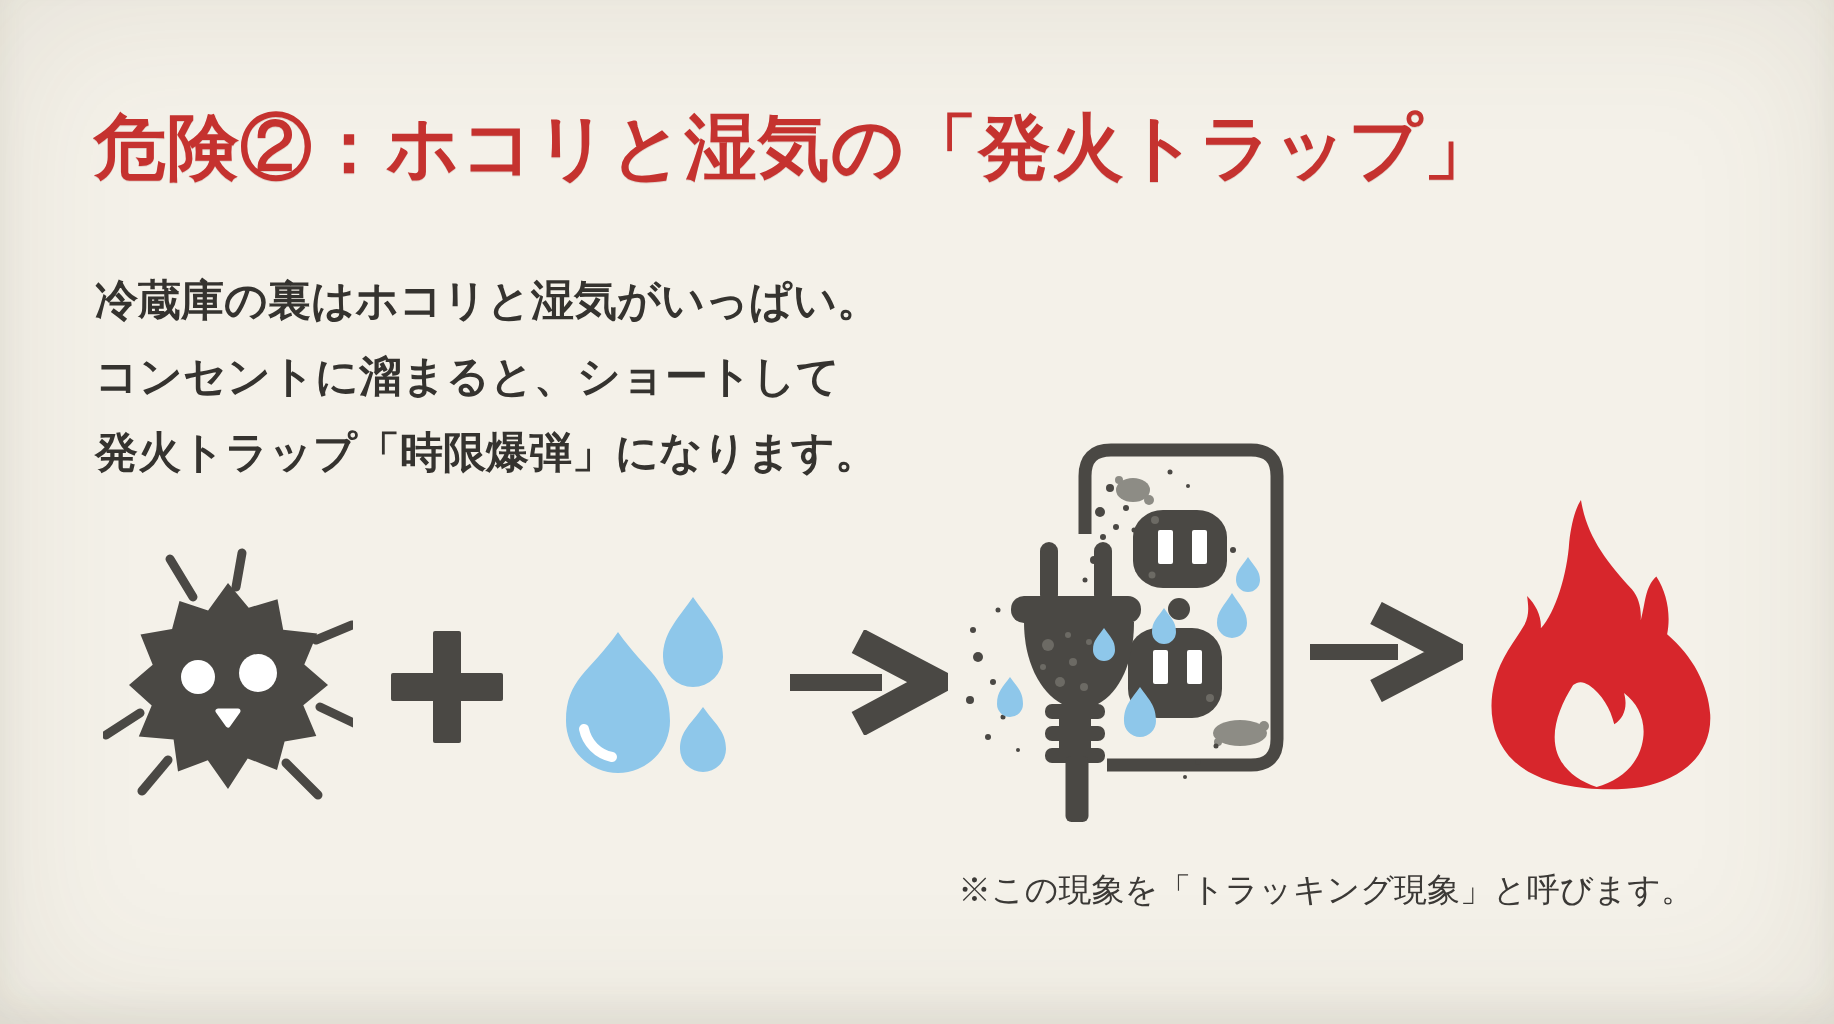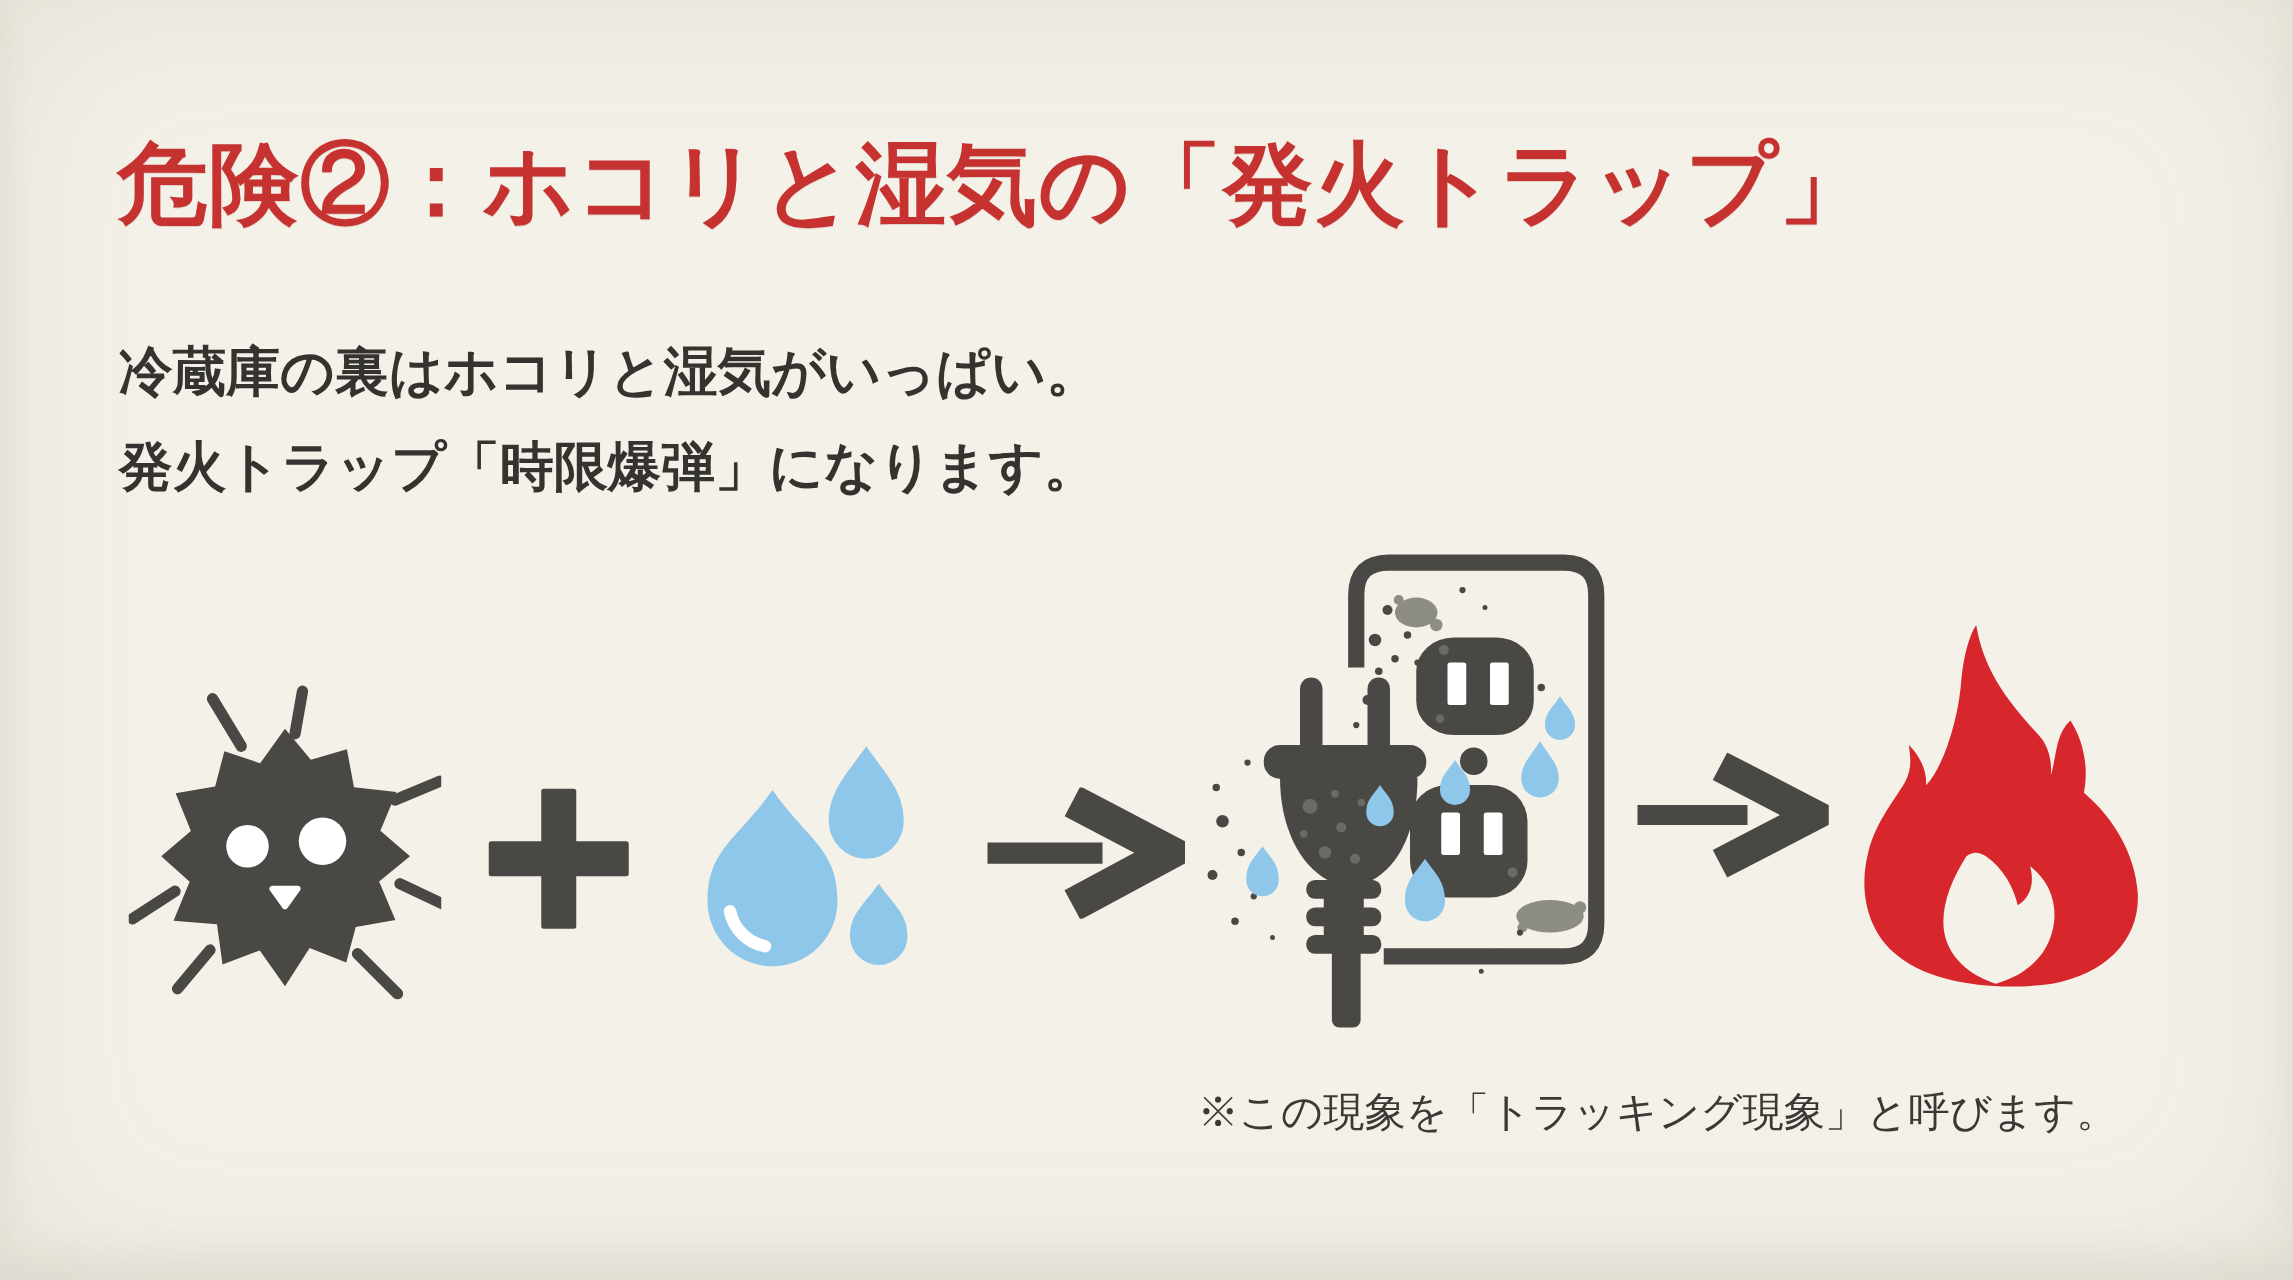--- a/index.html
+++ b/index.html
@@ -12,21 +12,21 @@
     --speck-gray:#8d8c85;
     --dome-dot:#6c6a64;
     --footnote-gray:#3b3936;
   }
   html,body{margin:0;padding:0;background:#ddd;}
   .canvas{
     position:relative;
     width:1834px;height:1024px;
     background:var(--bg);
     overflow:hidden;
-    font-family:Liberation Mono, monospace;
+    font-family:Liberation Serif, serif;
     box-shadow:inset 0 0 150px rgba(95,85,60,.10), inset 0 -18px 30px rgba(95,85,60,.08);
   }
   .title{
     position:absolute;left:94px;top:100px;
     margin:0;
     font-size:72px;font-weight:800;letter-spacing:1px;
     color:var(--title-red);
     white-space:nowrap;
     text-shadow:0 1px 0 rgba(120,20,20,.15);
   }
@@ -62,20 +62,21 @@
 </style>
 </head>
 <body>
 
 <div class="canvas">
 
   <h1 class="title">危険②：ホコリと湿気の「発火トラップ」</h1>
 
   <div class="body-text">
     <div>冷蔵庫の裏はホコリと湿気がいっぱい。</div>
+    <div>コンセントに溜まると、ショートして</div>
     <div>発火トラップ「時限爆弾」になります。</div>
   </div>
 
   <svg class="icon i-dust" viewBox="-125 -150 250 268" aria-label="dust-ball-icon">
     <g stroke="var(--graphic-gray)" stroke-width="9" stroke-linecap="round">
       <path d="M -35 -88 L -58 -126"></path>
       <path d="M 8 -98 L 14 -132"></path>
       <path d="M 88 -45 L 124 -60"></path>
       <path d="M 92 22 L 130 40"></path>
       <path d="M -88 28 L -122 50"></path>

